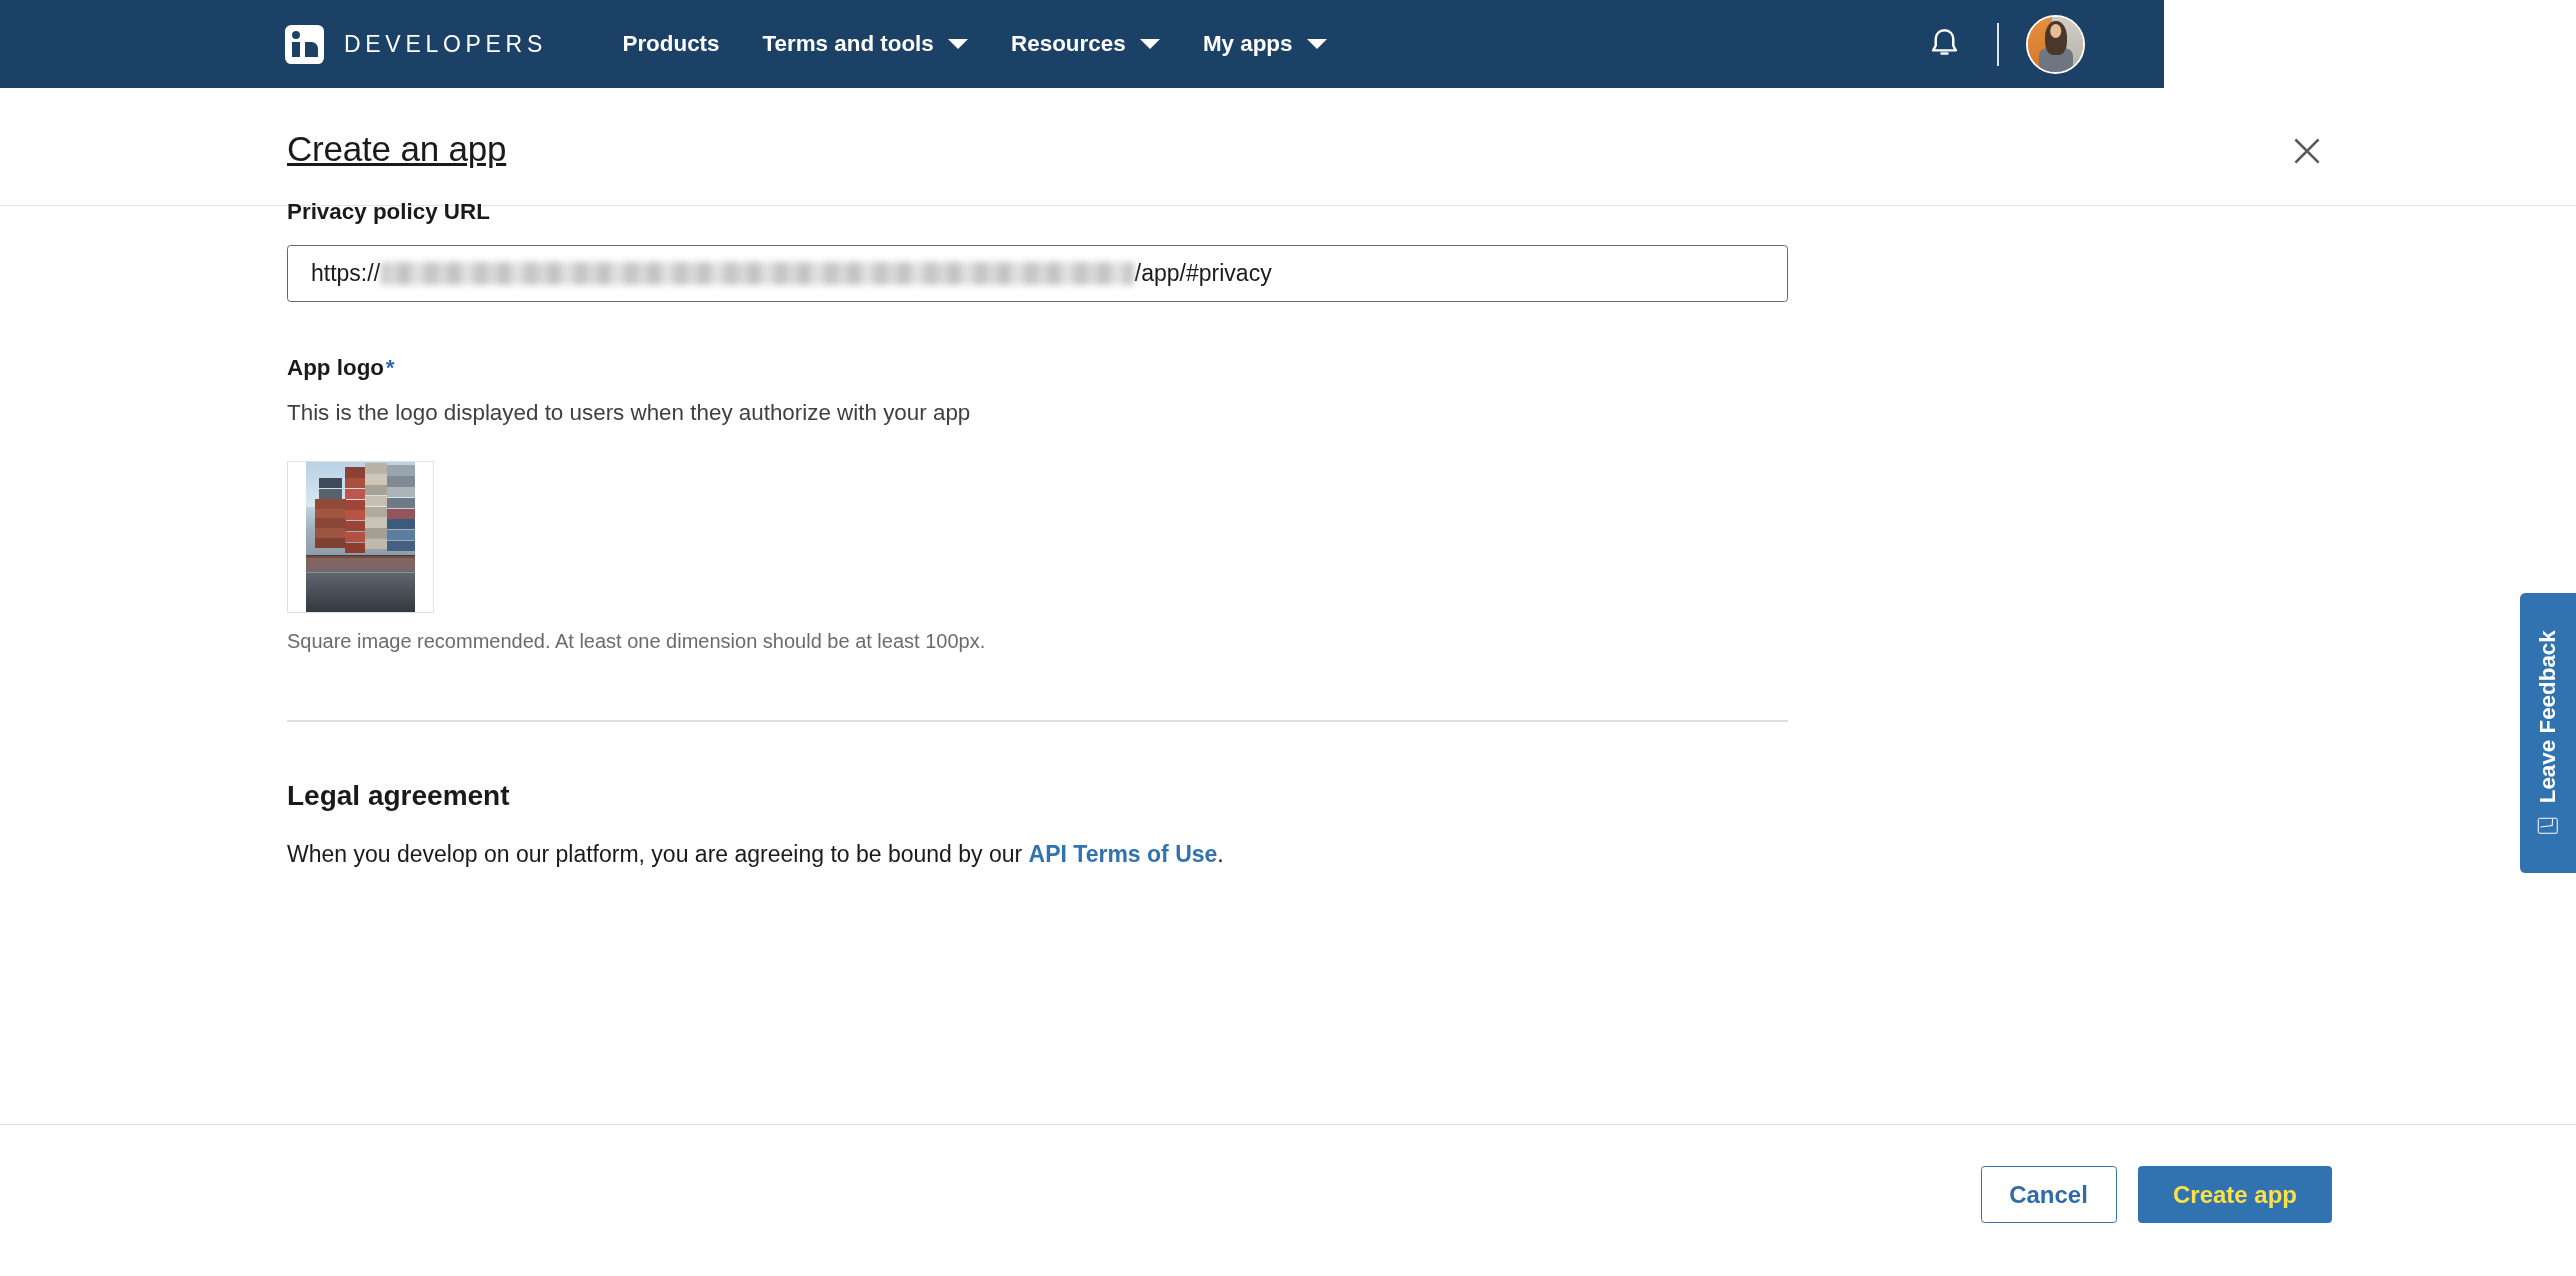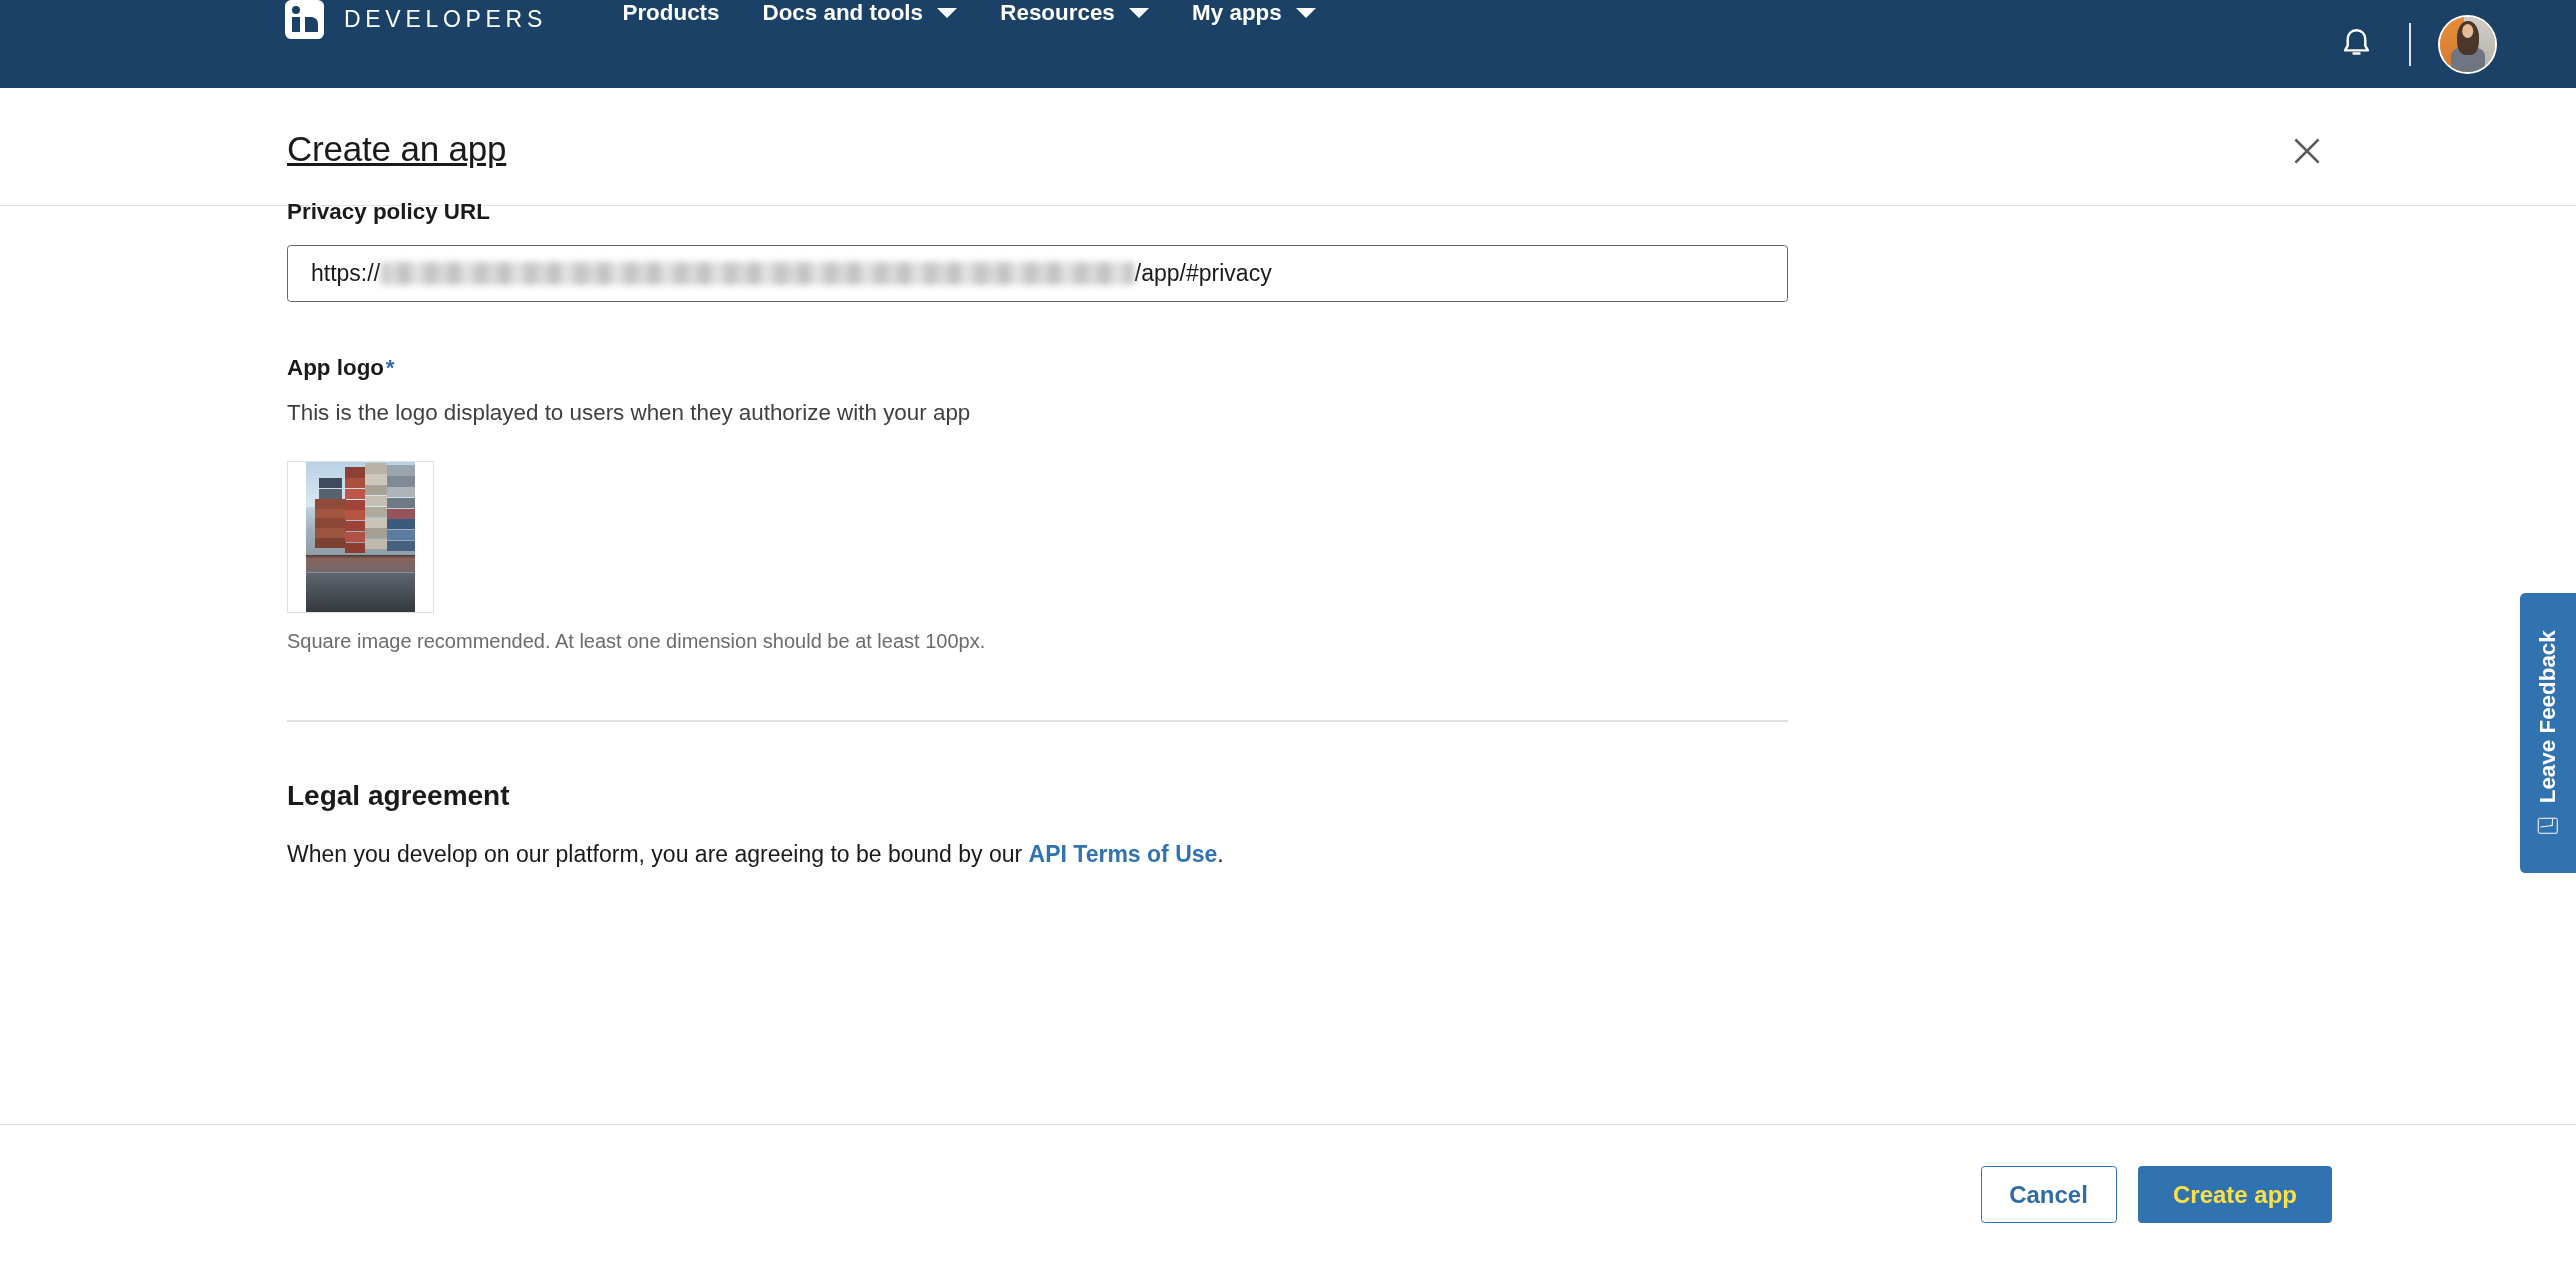--- a/index.html
+++ b/index.html
@@ -17,25 +17,25 @@
     position: relative;
     width: 2576px;
     height: 1276px;
     background: #ffffff;
   }
 
   
   .topnav {
     position: absolute;
     top: 0; left: 0;
-    width: 2576px;
+    width: 2164px;
     height: 88px;
     background: #1b4266;
     display: flex;
-    align-items: flex-start;
+    align-items: center;
   }
 
   .brand {
     display: flex;
     align-items: center;
     margin-left: 285px;
     gap: 20px;
     cursor: pointer;
   }
 
@@ -490,21 +490,21 @@
         <span class="n-left"></span>
       </span>
       <span class="brand-word">DEVELOPERS</span>
     </div>
 
     <div class="nav-links">
       <div class="nav-item">
         <span>Products</span>
       </div>
       <div class="nav-item">
-        <span>Docs and tools</span>
+        <span>Terms and tools</span>
         <span class="caret"></span>
       </div>
       <div class="nav-item">
         <span>Resources</span>
         <span class="caret"></span>
       </div>
       <div class="nav-item">
         <span>My apps</span>
         <span class="caret"></span>
       </div>

